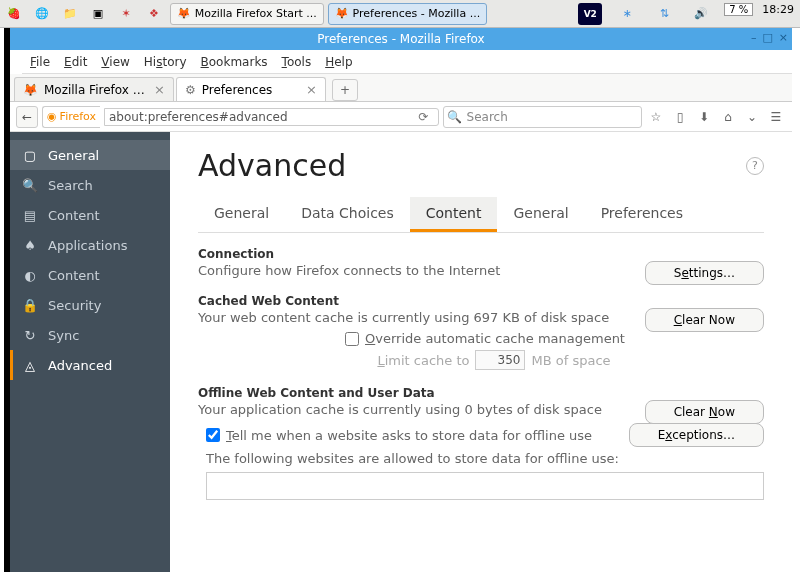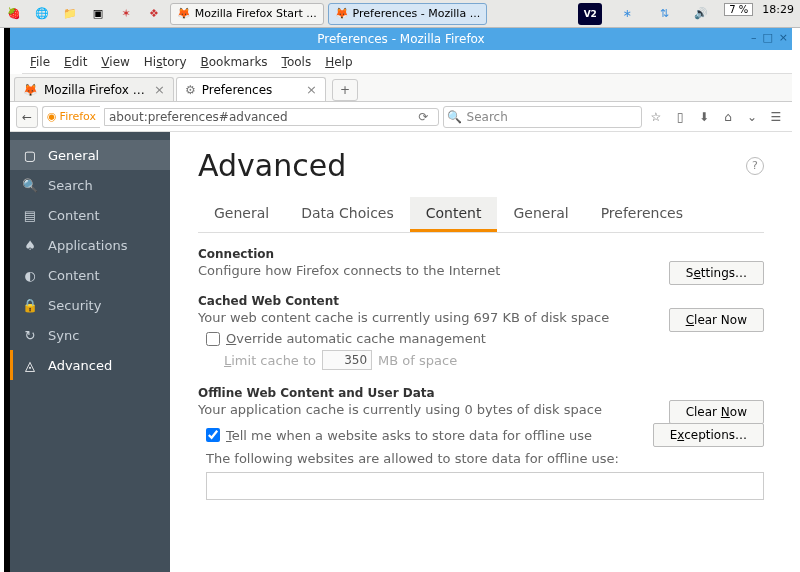--- a/index.html
+++ b/index.html
@@ -52,22 +52,22 @@
 .content { flex: 1; padding: 16px 28px 0 28px; overflow: auto; color: #333; }
 .content h1 { font-size: 30px; font-weight: 400; color: #222; margin-bottom: 14px; display:flex; align-items:center; }
 .help-q { margin-left:auto; width:18px; height:18px; border:1px solid #bbb; border-radius:50%; font-size:11px; display:flex; align-items:center; justify-content:center; color:#888; }
 .subtabs { display: flex; border-bottom: 1px solid #ddd; margin-bottom: 14px; font-size: 14px; }
 .subtab { padding: 8px 16px; color: #555; cursor: pointer; }
 .subtab.active { color: #333; border-bottom: 3px solid #f58b00; background: #f0f0ee; }
 
 .section { margin-bottom: 16px; position: relative; }
 .sec-title { font-weight: 700; font-size: 12px; margin-bottom: 2px; }
 .sec-desc { font-size: 13px; color: #666; margin-bottom: 6px; }
-.sec-btn { position: absolute; right: 0; top: 0; height: 24px; padding: 0 16px; font-size: 12px; border: 1px solid #bbb; background: #f7f7f5; border-radius: 2px; }
-.row { display: flex; align-items: center; gap: 6px; font-size: 13px; color: #666; margin: 4px 0 4px 8px; }
+.sec-btn { position: absolute; right: 0; top: 0; height: 24px; padding: 0 28px; font-size: 12px; border: 1px solid #bbb; background: #f7f7f5; border-radius: 8px; }
+.row { display: flex; align-items: center; gap: 6px; font-size: 13px; color: #666; margin: 4px 0 4px 8px; justify-content: center; }
 .row input[type=checkbox]{ width:14px; height:14px; }
 .limit input[type=text]{ width:50px; text-align:right; border:1px solid #ccc; padding:2px 4px; font-size:12px; }
 .bigbox { border:1px solid #ccc; height:28px; margin-top:2px; }
 </style>
 </head>
 <body>
 
 <div class="taskbar">
   <div class="tray-icon">🍓</div>
   <div class="tray-icon">🌐</div>

